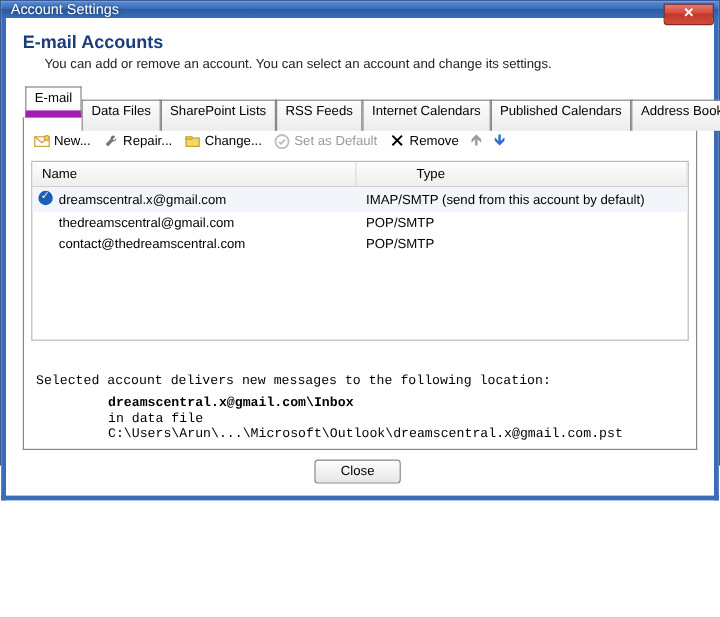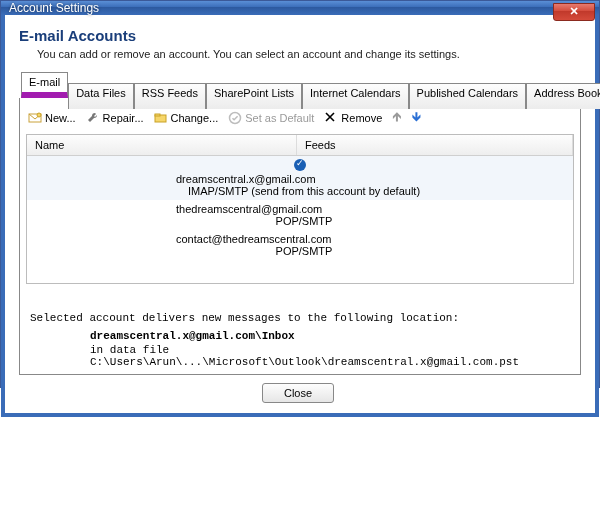--- a/index.html
+++ b/index.html
@@ -110,50 +110,51 @@
     gap: 10px;
     padding: 3px 2px 5px 2px;
   }
   .tbtn {
     display: flex;
     align-items: center;
     gap: 3px;
     font-size: 11px;
     cursor: pointer;
     color: #000;
+    text-align: center;
   }
   .tbtn.disabled { color: #9a9a9a; cursor: default; }
   .ico {
     display: inline-block;
     width: 14px;
     height: 14px;
   }
   .table-wrap {
     border: 1px solid #bcbcbc;
     flex-grow: 0;
     height: 150px;
     overflow: hidden;
   }
   .thead {
     display: flex;
     background: linear-gradient(to bottom,#fdfdfd,#eee);
     border-bottom: 1px solid #cfcfcf;
+    gap: 42px;
   }
   .th {
     padding: 4px 8px;
     font-size: 11px;
     border-right: 1px solid #dcdcdc;
   }
   .col-name { width: 270px; }
   .col-type { flex: 1; }
   .row {
     display: flex;
     padding: 3px 0;
     align-items: center;
-    flex-direction: column;
   }
   .row.selected { background: #f2f6fb; }
   .cell-icon {
     width: 22px;
     text-align: center;
   }
   .cell-name {
     width: 248px;
     padding-left: 0px;
   }
@@ -221,22 +222,22 @@
   </div>
 
   <div class="body-frame">
 
     <div class="heading">E-mail Accounts</div>
     <div class="subhead">You can add or remove an account. You can select an account and change its settings.</div>
 
     <div class="tabs">
       <div class="tab active">E-mail</div>
       <div class="tab">Data Files</div>
+      <div class="tab">SharePoint Lists</div>
       <div class="tab">RSS Feeds</div>
-      <div class="tab">SharePoint Lists</div>
       <div class="tab">Internet Calendars</div>
       <div class="tab">Published Calendars</div>
       <div class="tab">Address Books</div>
     </div>
 
     <div class="tabpanel">
 
       <div class="toolbar">
         <div class="tbtn">
           <span class="ico">
@@ -282,21 +283,21 @@
           </span>
           <span>Remove</span>
         </div>
         <span class="arrow-up">🡹</span>
         <span class="arrow-dn">🡻</span>
       </div>
 
       <div class="table-wrap">
         <div class="thead">
           <div class="th col-name">Name</div>
-          <div class="th col-type">Feeds</div>
+          <div class="th col-type">Type</div>
         </div>
 
         <div class="row selected">
           <div class="cell-icon"><span class="check-ico"></span></div>
           <div class="cell-name">dreamscentral.x@gmail.com</div>
           <div class="cell-type">IMAP/SMTP (send from this account by default)</div>
         </div>
         <div class="row">
           <div class="cell-icon"></div>
           <div class="cell-name">thedreamscentral@gmail.com</div>

